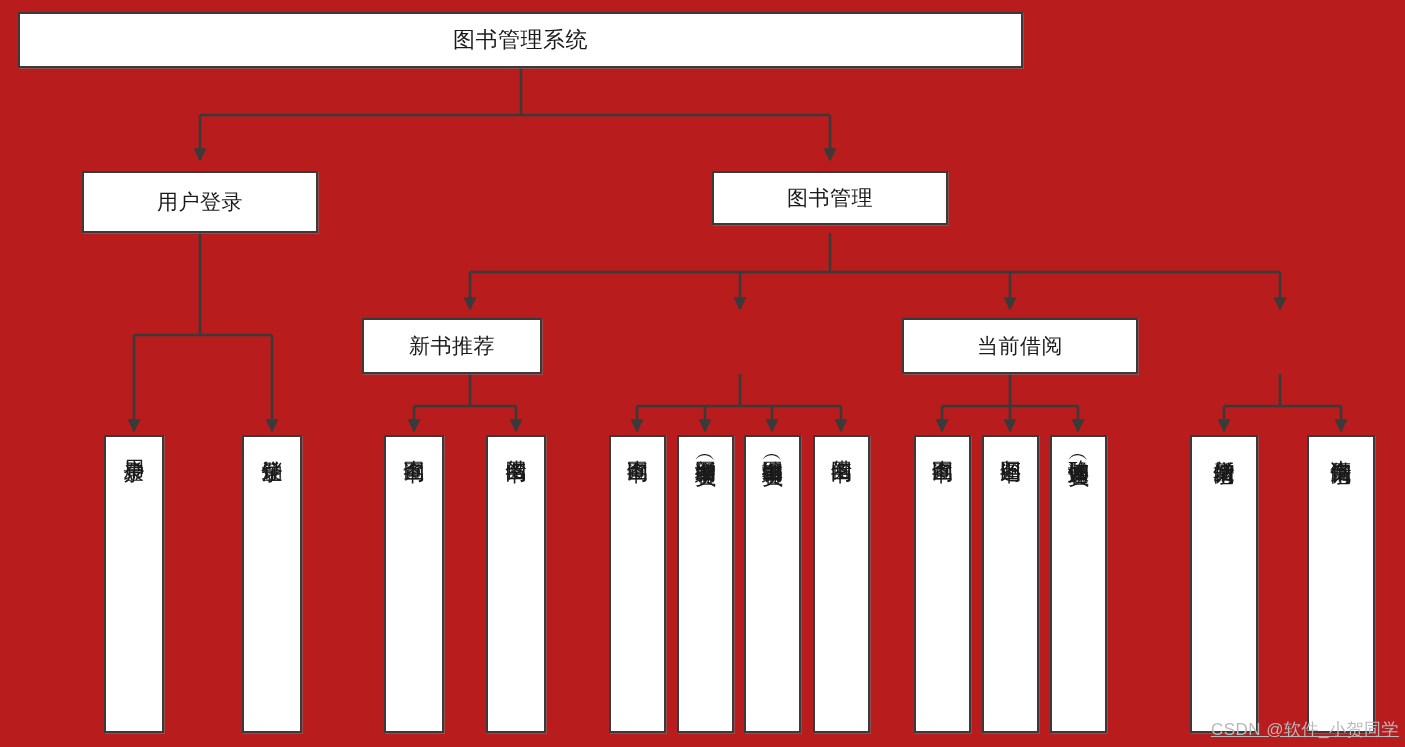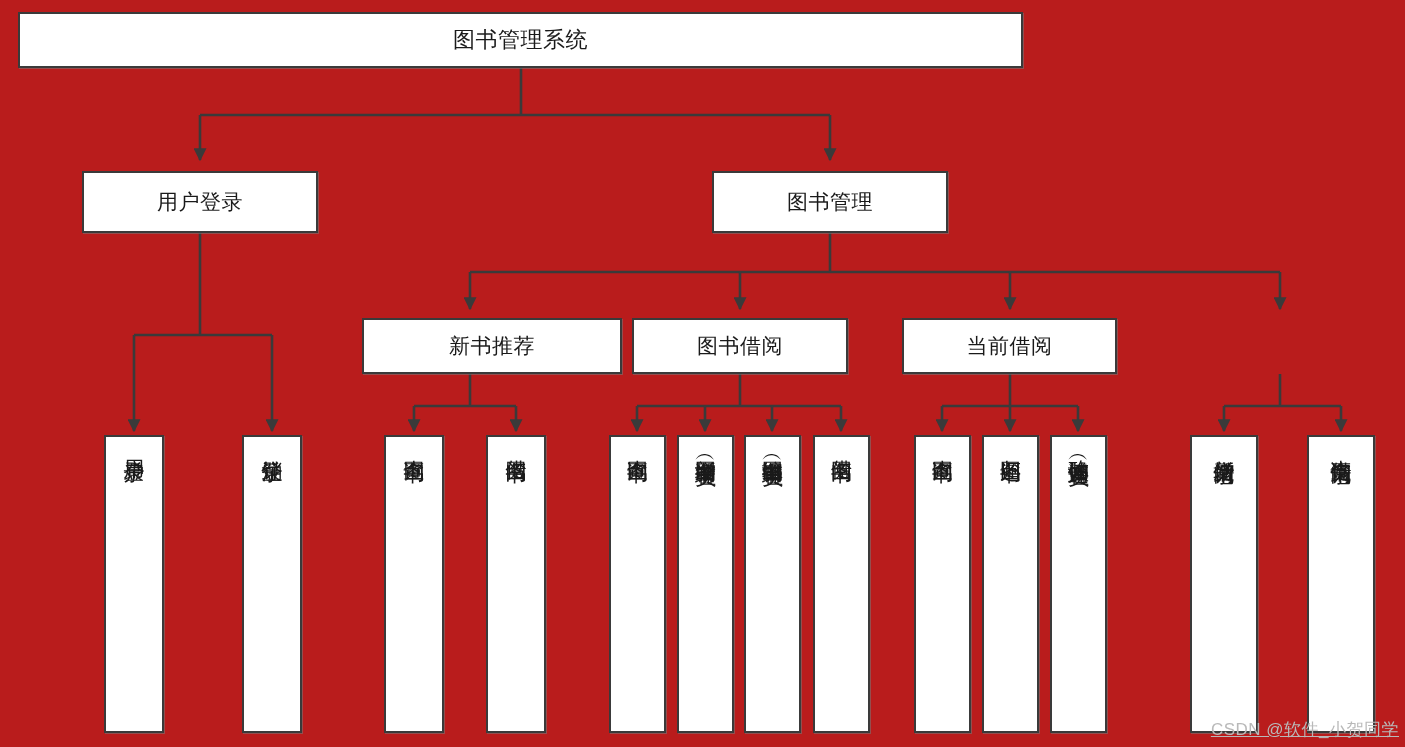--- a/index.html
+++ b/index.html
@@ -131,33 +131,30 @@
   </svg>
 
   <div class="node horiz root" style="left:18px; top:12px; width:1005px; height:56px;">
     <span class="label">图书管理系统</span>
   </div>
 
   <div class="node horiz" style="left:82px; top:171px; width:236px; height:62px;">
     <span class="label">用户登录</span>
   </div>
 
-  <div class="node horiz" style="left:712px; top:171px; width:236px; height:62px;">
+  <div class="node horiz" style="left:712px; top:171px; width:236px; height:54px;">
     <span class="label">图书管理</span>
   </div>
 
-  <div class="node horiz" style="left:362px; top:318px; width:260px; height:56px;align-items:center;">
+  <div class="node horiz" style="left:362px; top:318px; width:180px; height:56px;align-items:center;">
     <span class="label">新书推荐</span>
   </div>
 
-  <div class="node horiz" style="left:632px; top:318px; width:216px; height:56px;">
-    <span class="label">图书借阅</span>
-  </div>
-
-  <div class="node horiz" style="left:902px; top:318px; width:215px; height:56px;">
+
+  <div class="node horiz" style="left:902px; top:318px; width:236px; height:56px;">
     <span class="label">当前借阅</span>
   </div>
 
 
   <div class="node vert" style="left:104px; top:435px; width:60px; height:298px;">
     <span class="label">用户登录</span>
   </div>
 
   <div class="node vert" style="left:242px; top:435px; width:60px; height:298px;">
     <span class="label">注销登录</span>

